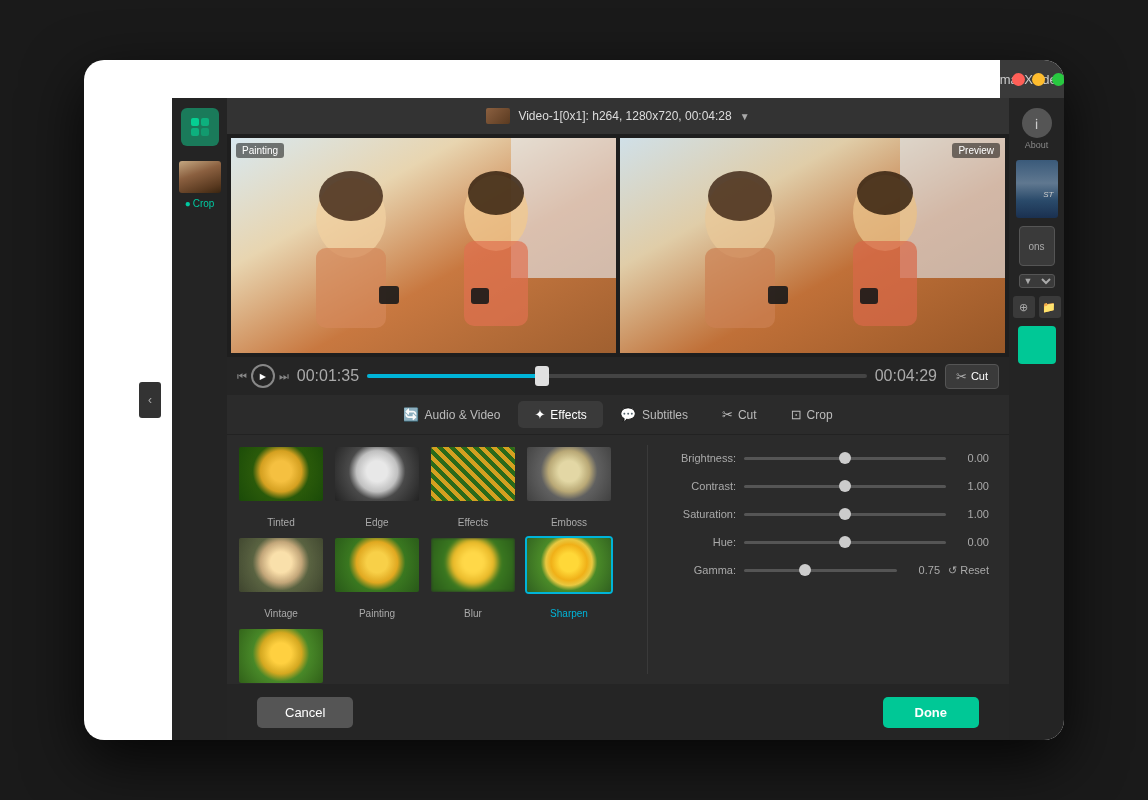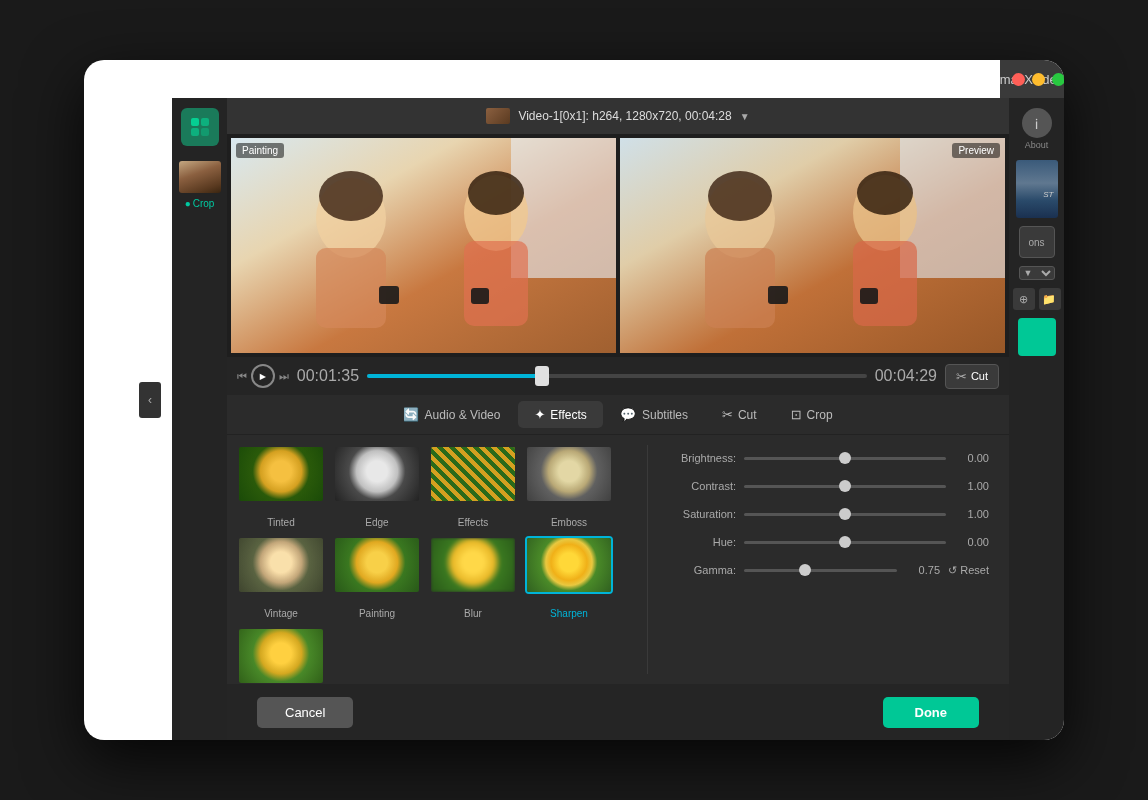--- a/index.html
+++ b/index.html
@@ -475,21 +475,21 @@
       color: #ccc;
       font-style: italic;
     }
     .right-options-btn {
       margin-top: 8px;
       background: #3a3a3a;
       color: #aaa;
       border: 1px solid #555;
       border-radius: 4px;
       width: 36px;
-      height: 32px;
+      height: 40px;
       font-size: 10px;
       cursor: pointer;
       display: flex;
       align-items: center;
       justify-content: center;
     }
     .right-folder-row {
       display: flex;
       gap: 4px;
       margin-top: 8px;

